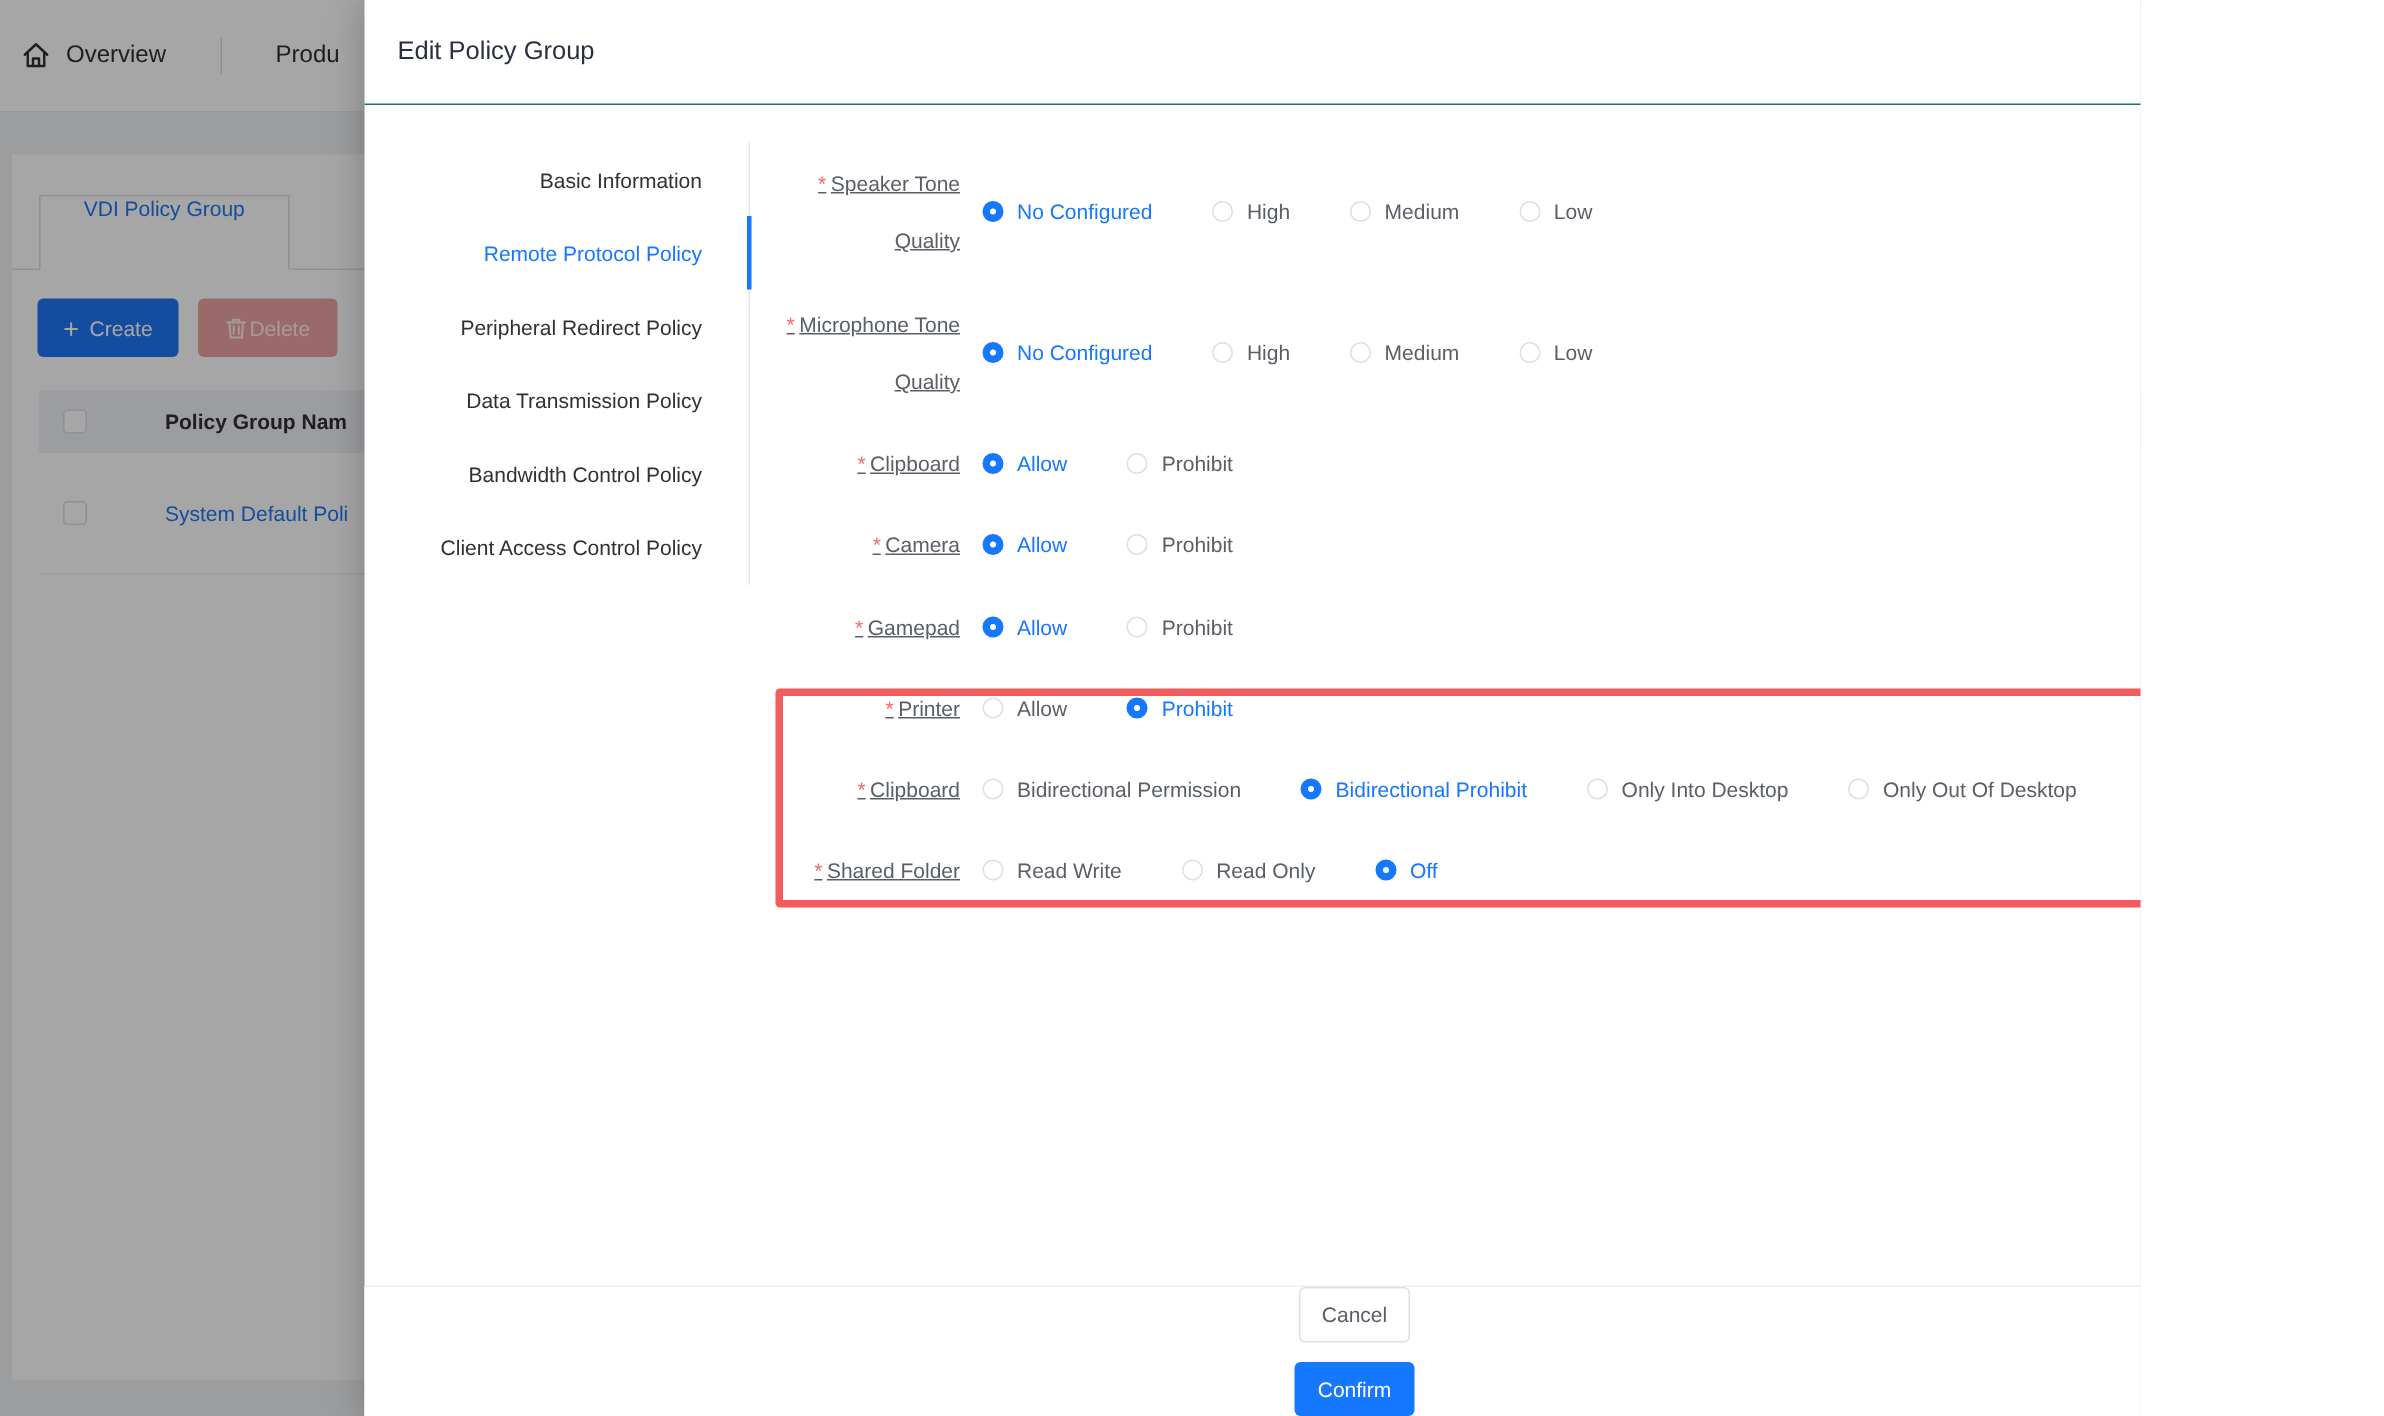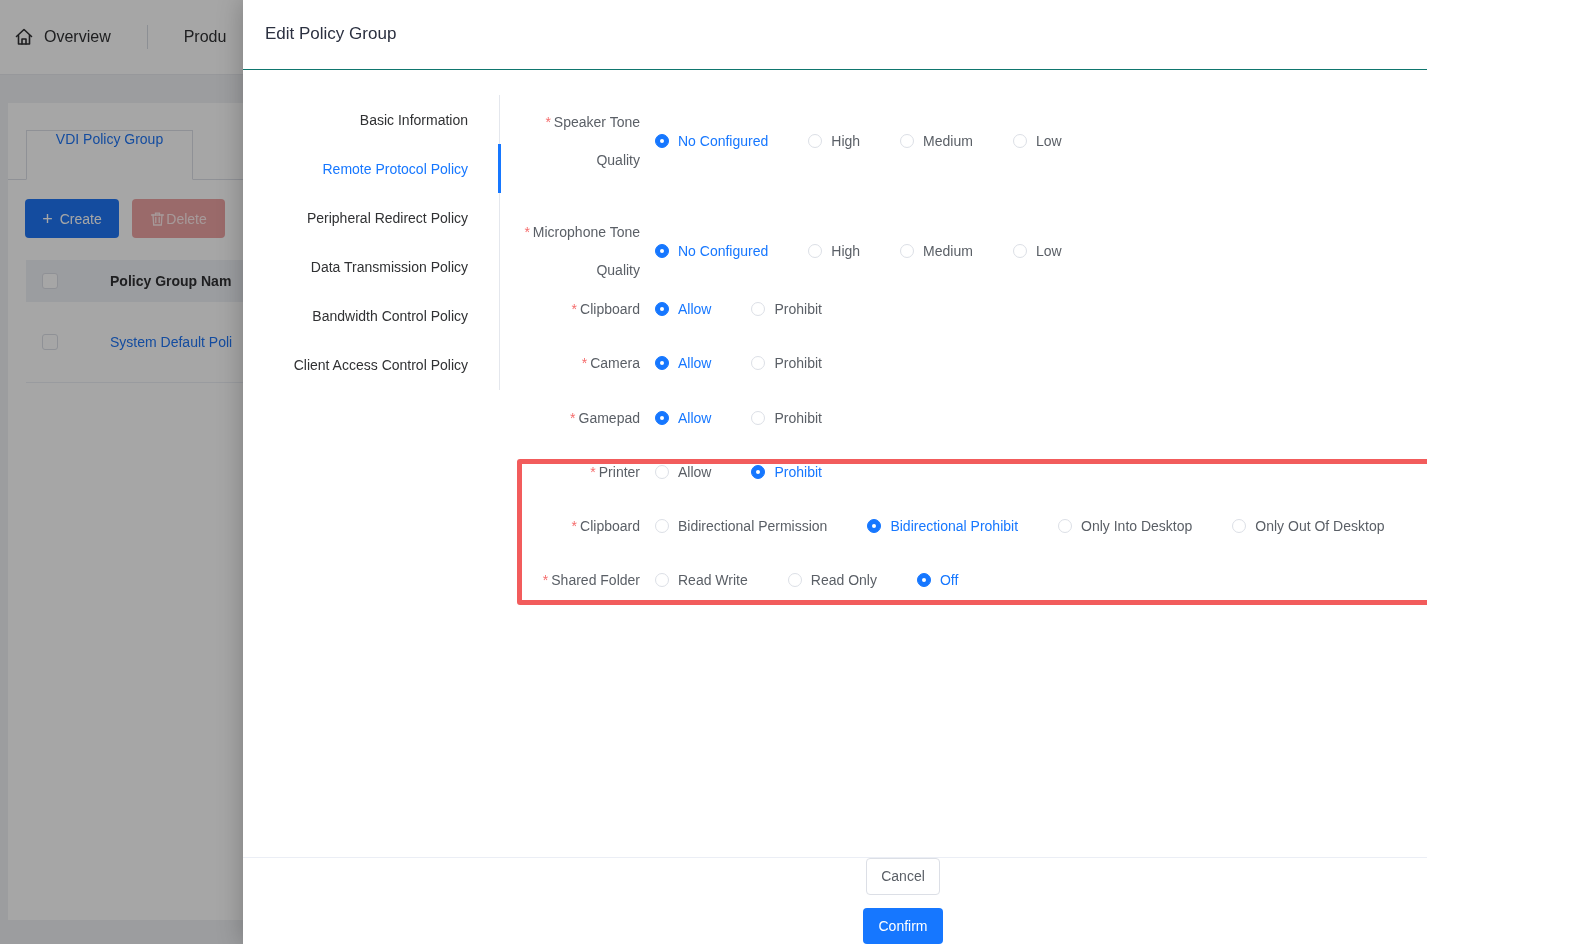--- a/index.html
+++ b/index.html
@@ -67,21 +67,21 @@
   .menu-divider { position:absolute; left:256px; top:24px; width:1px; height:295px; background:#e4e7ed; }
   .side-menu { position:absolute; left:0; top:24px; width:258px; }
   .menu-item {
     height:49px; display:flex; align-items:center; justify-content:flex-end; padding-right:30px;
     color:#303133; border-right:3px solid transparent; cursor:pointer;
   }
   .menu-item.active { color:#1677ff; border-right-color:#1677ff; }
   
   .form-row { position:absolute; left:264px; right:40px; height:28px; display:flex; align-items:center; }
   .form-row.two { height:76px; }
-  .flabel { width:133px; text-align:right; color:#5a5f66; line-height:38px; flex:0 0 auto; }
+  .flabel { width:133px; text-align:right; color:#5a5f66; line-height:38px; flex:0 0 auto;text-decoration:underline; }
   .req { color:#f56c6c; margin-right:3px; }
   .options { display:flex; align-items:flex-end; gap:40px; margin-left:15px; white-space:nowrap; }
   .opt { display:flex; align-items:center; cursor:pointer; }
   .radio {
     width:14px; height:14px; border-radius:50%; border:1px solid #dcdfe6; background:#ffffff;
     position:relative; flex:0 0 auto;
   }
   .opt.on .radio { background:#1677ff; border-color:#1677ff; }
   .opt.on .radio::after {
     content:''; position:absolute; left:4px; top:4px; width:4px; height:4px; border-radius:50%; background:#ffffff;
@@ -191,21 +191,21 @@
               <span class="radio"></span>
               <span class="opt-label">Medium</span>
             </span>
           <span class="opt">
               <span class="radio"></span>
               <span class="opt-label">Low</span>
             </span>
         </div>
       </div>
 
-      <div class="form-row two" style="top:142px">
+      <div class="form-row two" style="top:126px">
         <div class="flabel"><span class="req">*</span><span>Microphone Tone Quality</span></div>
         <div class="options">
           <span class="opt on">
               <span class="radio"></span>
               <span class="opt-label">No Configured</span>
             </span>
           <span class="opt">
               <span class="radio"></span>
               <span class="opt-label">High</span>
             </span>

